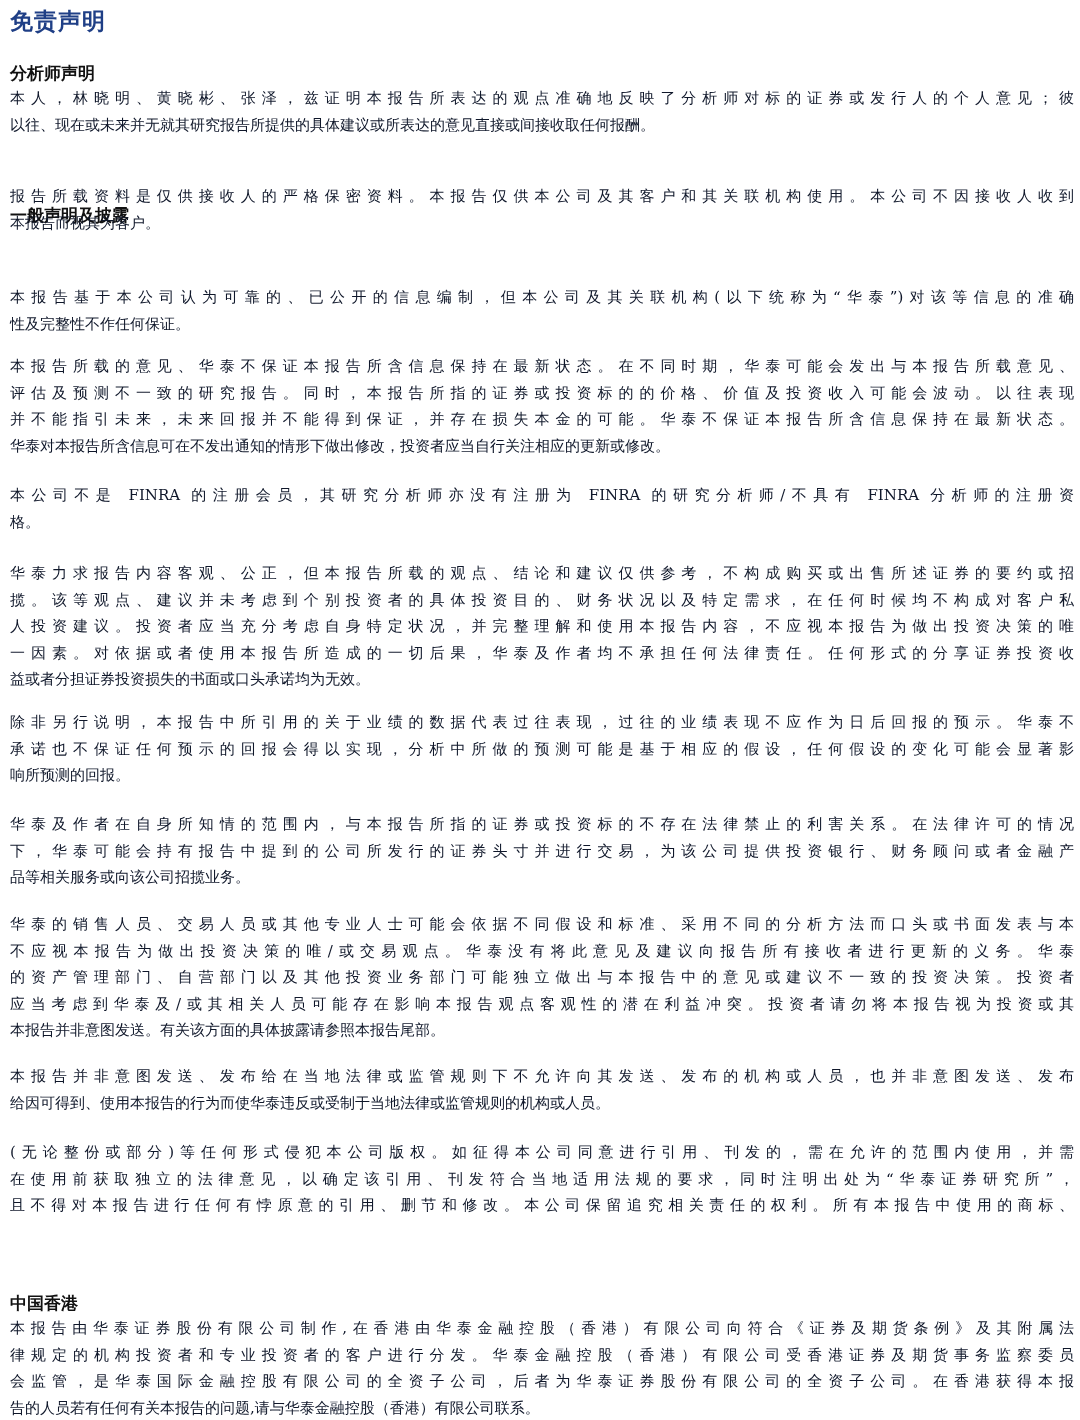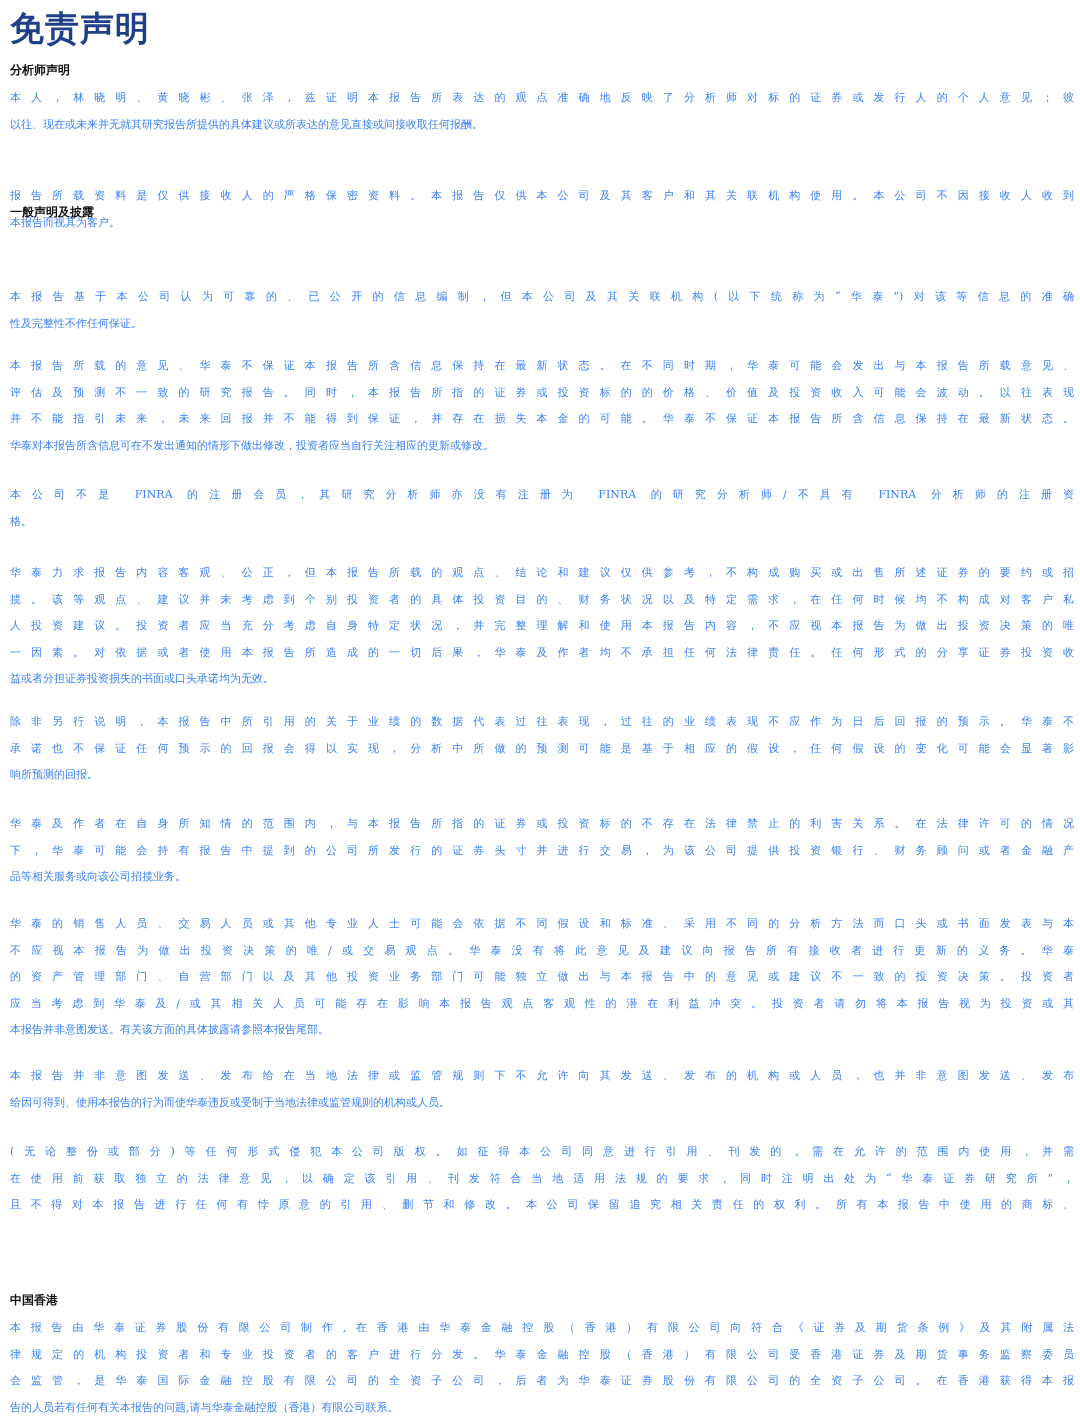--- a/index.html
+++ b/index.html
@@ -18,41 +18,41 @@
   .page {
     position: absolute;
     left: 10px;
     top: 0;
     width: 1064px;
   }
   .title {
     position: absolute;
     left: 0;
     top: 6px;
-    font-size: 34px;
+    font-size: 23px;
     font-weight: bold;
     color: #1f3f86;
     letter-spacing: 1px;
     white-space: nowrap;
   }
   .heading {
     position: absolute;
     left: 0;
-    font-size: 12px;
+    font-size: 17px;
     font-weight: bold;
     color: #111111;
     white-space: nowrap;
   }
   .para {
     position: absolute;
     left: 0;
     width: 1064px;
-    font-size: 11px;
+    font-size: 15px;
     line-height: 26.5px;
-    color: #3b82f6;
+    color: #0f172a;
     text-align: justify;
     text-align-last: left;
   }
   .line {
     display: block;
     white-space: nowrap;
     text-align-last: justify;
     text-align: justify;
     width: 1064px;
   }

